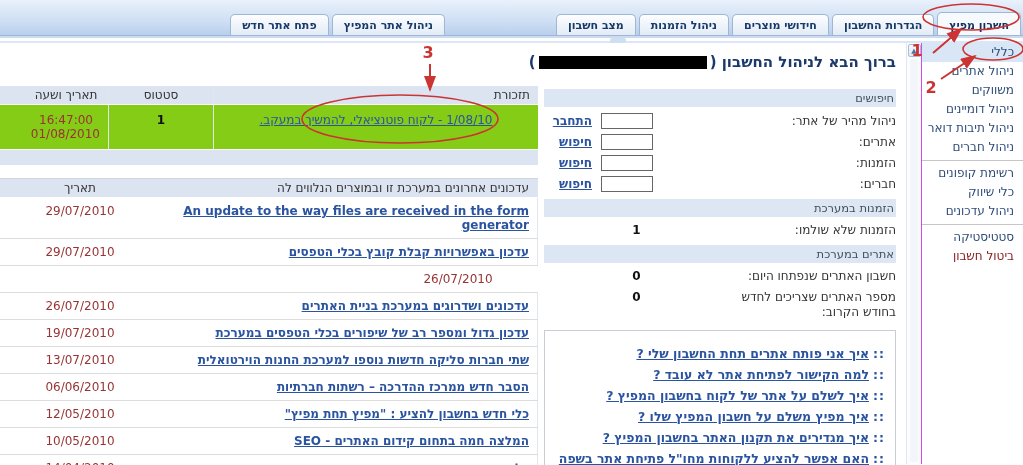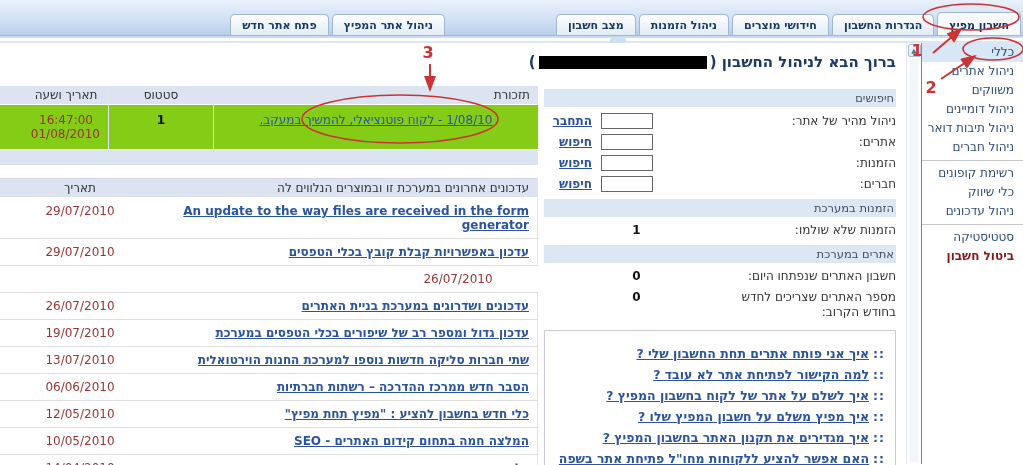--- a/index.html
+++ b/index.html
@@ -40,21 +40,21 @@
   
   .content{display:flex; height:421px; align-items:stretch;}
   
   .sidebar{width:102px; border-left:1px solid #d946ef; padding-top:0; flex:none;}
   .side-item{
     display:block; text-align:right; padding:2px 9px 3px 2px;
     font-size:12px; color:#2f4d79; line-height:14px; cursor:pointer; white-space:nowrap;
   }
   .side-item.selected{background:#d8e6f6;}
   .side-item.divided{border-top:1px solid #c6c6c6; margin-top:3px; padding-top:5px;}
-  .side-item.danger{color:#8a1a1a; font-weight:bold;}
+  .side-item.danger{color:#8a1a1a; font-weight:normal;}
   
   .vscroll{width:15px; flex:none; background:#fbfcfe; border-left:1px solid #e2e8f1; position:relative;}
   .sb-up{
     width:13px; height:13px; margin:1px auto 0; text-align:center;
     background:linear-gradient(#f6f9fd,#dfe9f6); border:1px solid #aabdd8; border-radius:2px;
     font-size:7px; color:#55719a; line-height:12px; cursor:pointer;
   }
   .sb-track{position:absolute; top:16px; bottom:2px; left:3px; right:3px; background:#f2f5fa; border-radius:2px;}
   
   .center{width:368px; flex:none; padding:6px 10px 0 6px;}

